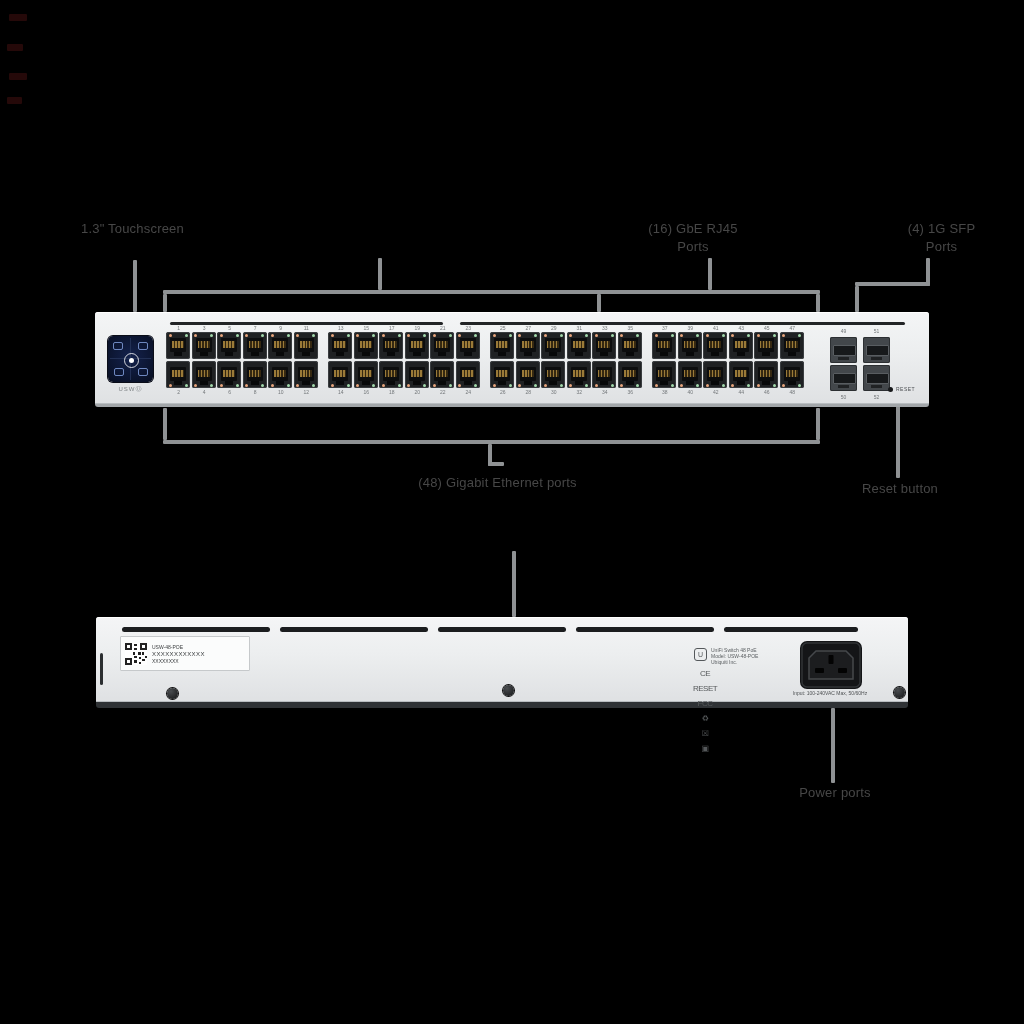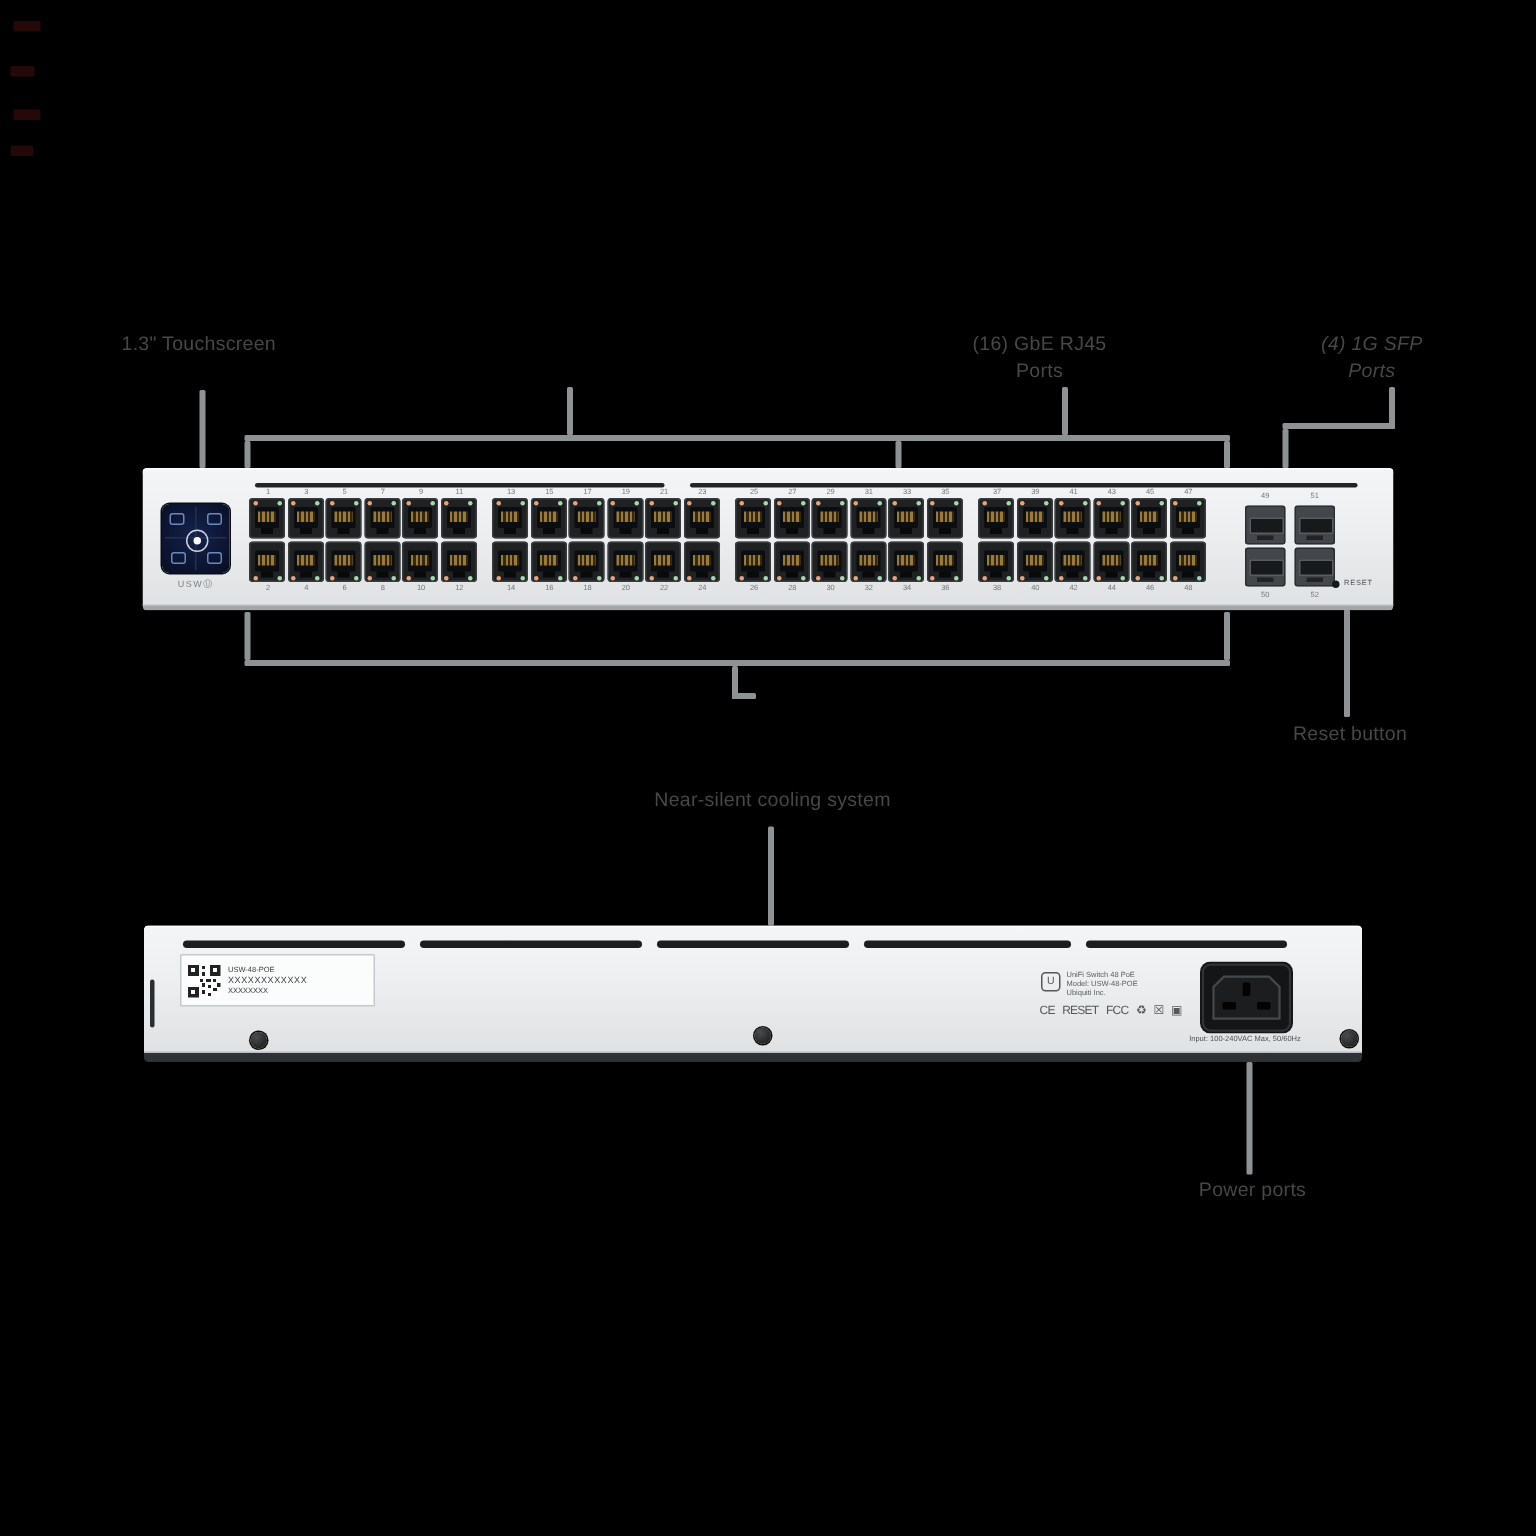--- a/index.html
+++ b/index.html
@@ -78,21 +78,21 @@
   .qr{width:22px;height:22px;flex:none;margin-right:5px;}
   .sticker .stx{display:flex;flex-direction:column;gap:1px;color:#3a3d3f;}
   .stx .l1{font-size:5px;}
   .stx .l2{font-size:6px;letter-spacing:.4px;}
   .stx .l3{font-size:5px;}
   .nameplate{position:absolute;left:598px;top:31px;display:flex;gap:4px;align-items:flex-start;}
   .ulogo{width:11px;height:11px;border:1px solid #54585b;border-radius:3px;color:#54585b;
          font-size:7px;line-height:11px;text-align:center;flex:none;}
   .np-lines{display:flex;flex-direction:column;gap:1px;color:#5a5e61;font-size:5px;line-height:5px;}
   .certrow{position:absolute;left:597px;top:52px;display:flex;gap:5px;align-items:center;
-           color:#55585a;font-size:8px;line-height:10px;}
+           color:#55585a;font-size:8px;line-height:10px;flex-direction:column;}
   .certrow span{letter-spacing:-.5px;}
   .inlet{position:absolute;left:704px;top:24px;}
   .input-txt{position:absolute;left:676px;top:73px;width:116px;text-align:center;font-size:5px;color:#4f5254;}
   .screw{position:absolute;width:11px;height:11px;border-radius:50%;
          background:radial-gradient(circle at 35% 30%,#4a4d50,#141516);box-shadow:0 0 0 1px #0c0c0d;}
 
   .artifact{position:absolute;background:#2e0b0b;border-radius:1px;opacity:.8;}
 </style>
 </head>
 <body>
@@ -104,26 +104,26 @@
   <div class="artifact" style="left:9px;top:73px;width:18px;height:7px;"></div>
   <div class="artifact" style="left:7px;top:97px;width:15px;height:7px;"></div>
 
   <div class="callout" style="left:15px;top:220px;width:235px;">
     <div>1.3" Touchscreen</div>
   </div>
   <div class="callout" style="left:613px;top:220px;width:160px;">
     <div>(16) GbE RJ45</div>
     <div>Ports</div>
   </div>
-  <div class="callout" style="left:842px;top:220px;width:145px;font-style:italic;">
+  <div class="callout" style="left:869px;top:220px;width:145px;">
     <div>(4) 1G SFP</div>
     <div>Ports</div>
   </div>
-  <div class="callout" style="left:395px;top:524px;width:240px;">
-    <div>Near-silent cooling system</div>
+  <div class="callout" style="left:380px;top:474px;width:235px;">
+    <div>(48) Gigabit Ethernet ports</div>
   </div>
   <div class="callout" style="left:840px;top:480px;width:120px;">
     <div>Reset button</div>
   </div>
   <div class="callout" style="left:775px;top:784px;width:120px;">
     <div>Power ports</div>
   </div>
 
   <div class="leader" style="left:133px;top:260px;width:4px;height:52px;"></div>
 

